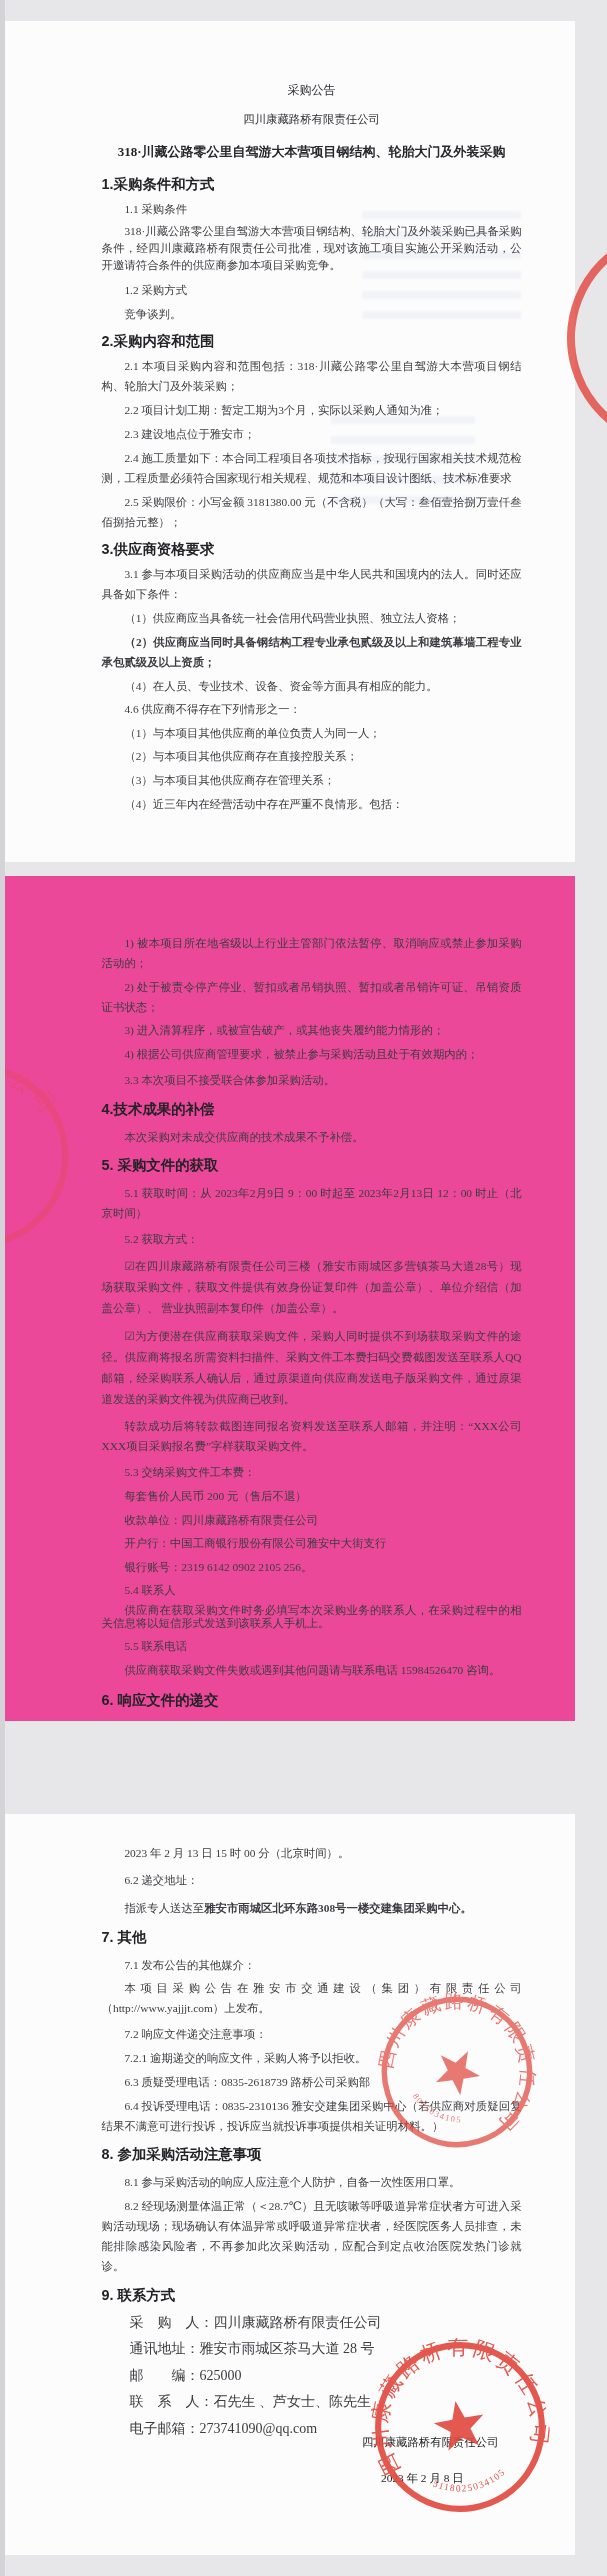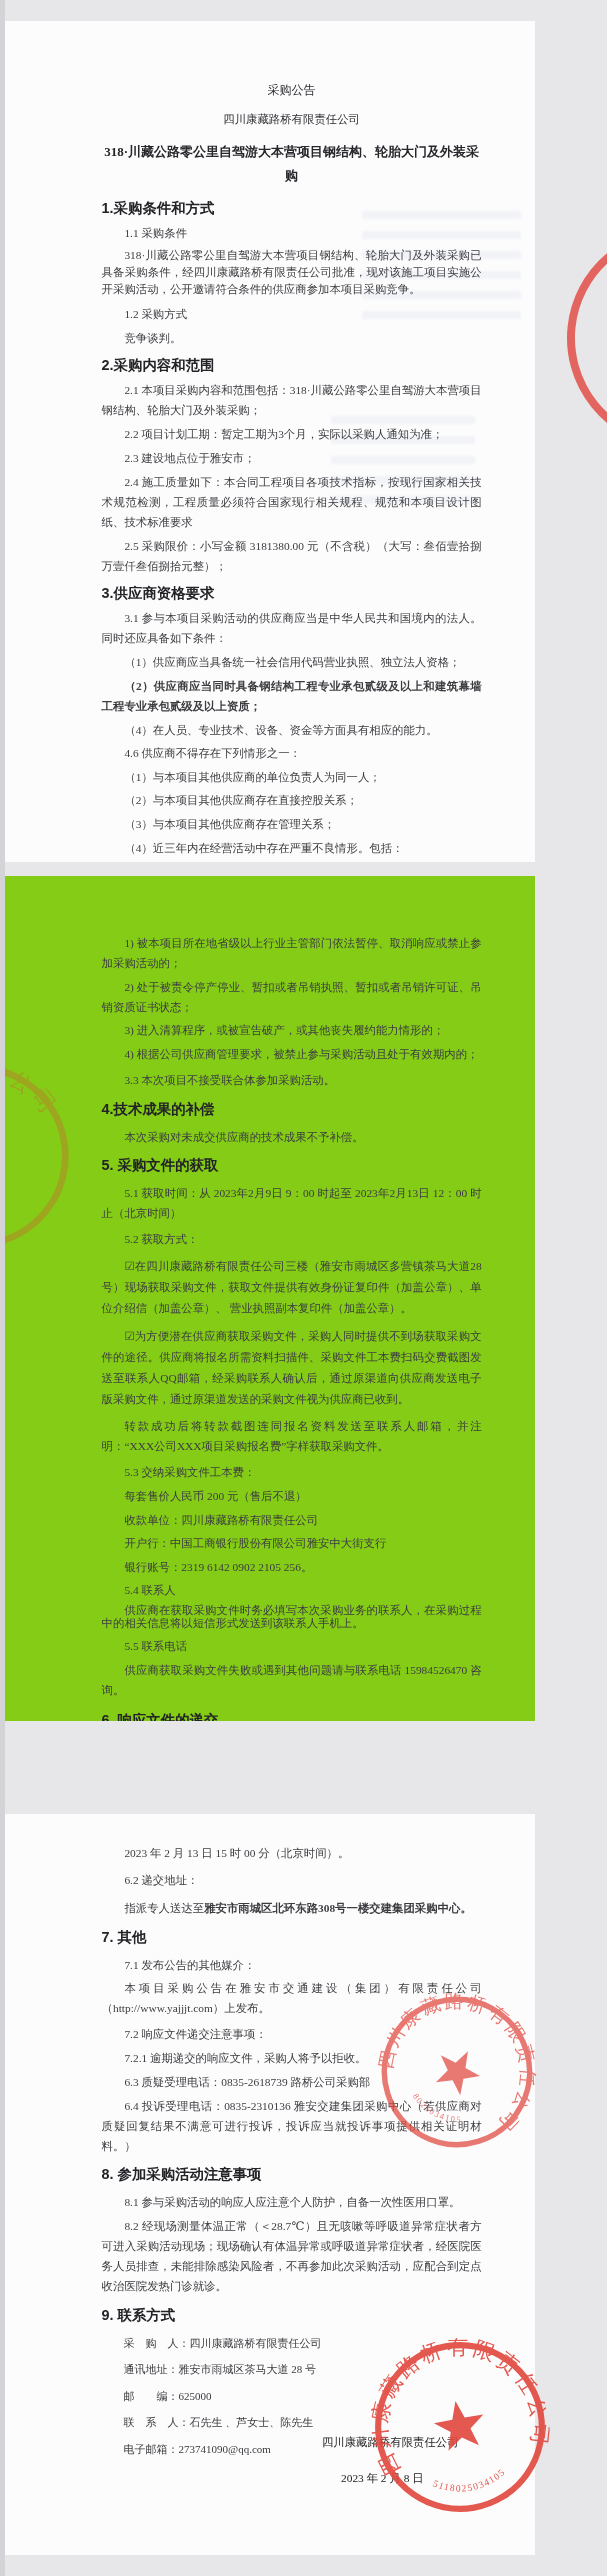--- a/index.html
+++ b/index.html
@@ -1,37 +1,37 @@
 <!DOCTYPE html>
 <html style="font-size:12px"><head>
 <meta charset="utf-8">
 <style>
   html,body{margin:0;padding:0;background:#e7e7ea;}
   .canvas{position:relative;width:607px;height:2576px;margin:0 auto;background:#e7e7ea;
           overflow:hidden;font-family:"Liberation Serif","DejaVu Serif",serif;color:#3c3c40;}
   .canvas::before{content:"";position:absolute;left:0;top:0;width:4.6px;height:100%;
           background:#d3d3d8;z-index:5;}
-  .page{position:absolute;left:4.6px;width:530px;background:#fcfcfd;box-sizing:border-box;
+  .page{position:absolute;left:4.6px;width:570px;background:#fcfcfd;box-sizing:border-box;
         padding:0 53px 0 97px;text-align:justify;overflow:hidden;}
   .page1{top:21px;height:841px;padding-top:58px;}
-  .page2{top:876px;height:845px;padding-top:53px;background:#84cc16;}
+  .page2{top:876px;height:845px;padding-top:53px;background:#ec4899;}
   .page3{top:1769px;height:741px;padding-top:25px;margin-top:45px;}
   .doc-title{text-align:center;font-size:12px;line-height:23px;color:#2e2e33;}
   .doc-company{text-align:center;font-size:11.4px;line-height:23px;margin-top:6px;color:#2e2e33;}
   .doc-project{text-align:center;font-size:13px;font-weight:bold;line-height:24px;margin-top:9px;
                color:#26262b;font-family:"Liberation Serif","DejaVu Serif",serif;}
   .h{font-size:14.4px;font-weight:bold;line-height:23px;margin:7.6px 0 0 0;color:#232327;
      font-family:"Liberation Sans","DejaVu Sans",sans-serif;text-align:left;}
   .row{font-size:11.4px;line-height:20px;margin:3px 0 0 0;text-indent:2em;}
   .para{font-size:11.4px;line-height:20px;margin:3.8px 0 0 0;text-indent:2em;}
   .loose{line-height:21px;margin-top:6.8px;}
   .b{font-weight:bold;}
   .u{text-underline-offset:2.3px;}
   .mt8{margin-top:6px;} .mt10{margin-top:7.6px;} .mt12{margin-top:9px;}
-  .contact-row{font-size:11px;line-height:20.5px;margin:6px 0 0 0;text-indent:2em;}
+  .contact-row{font-size:14px;line-height:20.5px;margin:6px 0 0 0;text-indent:2em;}
   .sig{position:absolute;font-size:11.4px;color:#222;z-index:3;}
   .sig-company{top:621px;right:76px;}
   .sig-date{top:657px;right:111px;}
   .stamp{position:absolute;z-index:4;pointer-events:none;}
   .ghost{position:absolute;z-index:1;opacity:.06;filter:blur(0.8px);
          background:repeating-linear-gradient(180deg,#5a6ea0 0 7.6px,transparent 7.6px 20px);}
 </style>
 </head>
 <body>
 

